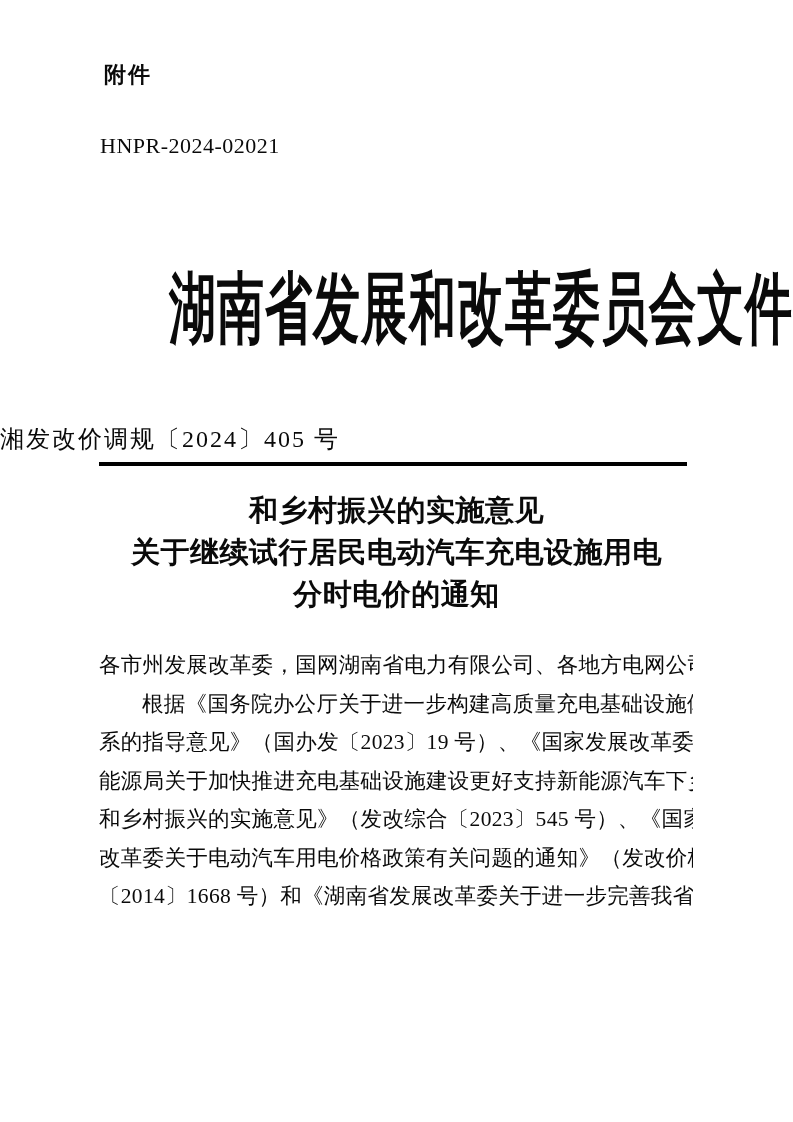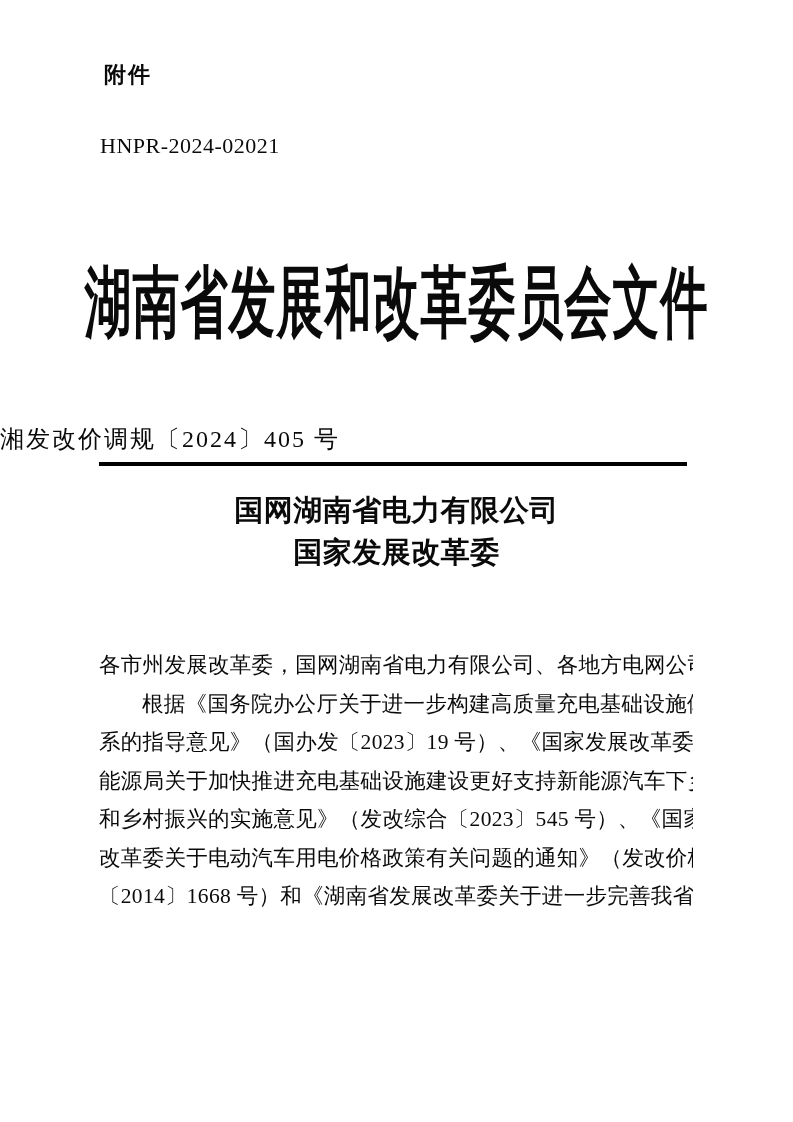--- a/index.html
+++ b/index.html
@@ -27,27 +27,27 @@
   }
   .refcode {
     position: absolute;
     left: 100px;
     top: 133px;
     font-size: 22px;
     letter-spacing: 0.5px;
   }
   .banner {
     position: absolute;
-    top: 244px;
+    top: 250px;
     left: 0;
     width: 100%;
     height: 118px;
     display: flex;
     align-items: center;
-    justify-content: center;
+    justify-content: flex-end;
   }
   .banner-text {
     font-size: 47px;
     font-weight: bold;
     letter-spacing: 1px;
     white-space: nowrap;
     transform: scaleY(1.65);
     transform-origin: center;
   }
   .docnum {
@@ -113,22 +113,23 @@
 
   <div class="banner">
     <span class="banner-text">湖南省发展和改革委员会文件</span>
   </div>
 
   <div class="docnum">湘发改价调规〔2024〕405 号</div>
 
   <div class="rule"></div>
 
   <div class="doc-title">
-    <div>国网湖南省电力有限公司</div>
-    <div>国家发展改革委</div>
+    <div>和乡村振兴的实施意见</div>
+    <div>关于继续试行居民电动汽车充电设施用电</div>
+    <div>分时电价的通知</div>
   </div>
 
   <div class="body-text">
     <div class="bl fill">各市州发展改革委，国网湖南省电力有限公司、各地方电网公司、</div>
     <div class="bl fill indent">根据《国务院办公厅关于进一步构建高质量充电基础设施体</div>
     <div class="bl fill">系的指导意见》（国办发〔2023〕19 号）、《国家发展改革委 国家</div>
     <div class="bl fill">能源局关于加快推进充电基础设施建设更好支持新能源汽车下乡</div>
     <div class="bl fill">和乡村振兴的实施意见》（发改综合〔2023〕545 号）、《国家发展</div>
     <div class="bl fill">改革委关于电动汽车用电价格政策有关问题的通知》（发改价格</div>
     <div class="bl fill">〔2014〕1668 号）和《湖南省发展改革委关于进一步完善我省分</div>

